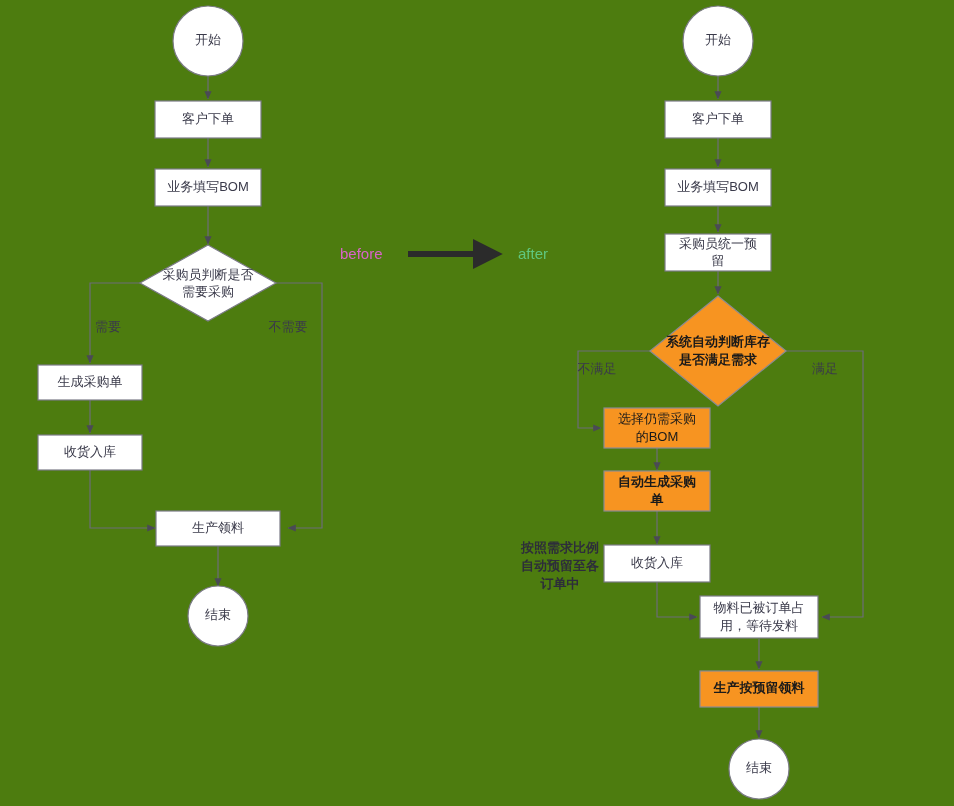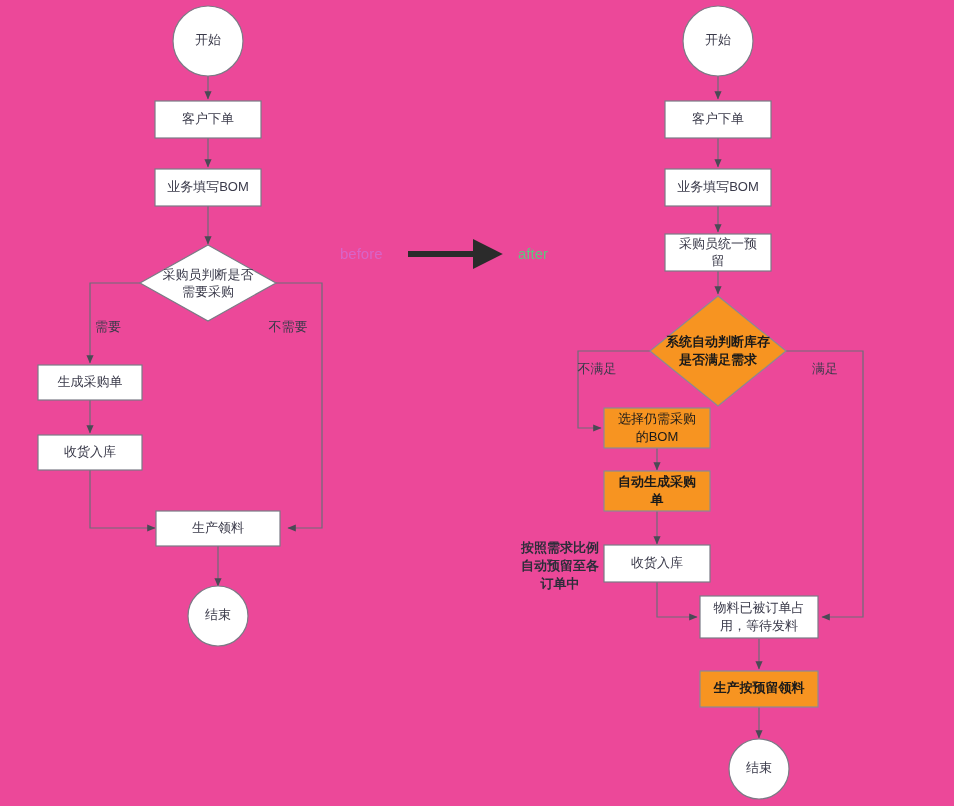--- a/index.html
+++ b/index.html
@@ -7,21 +7,21 @@
     padding: 0;
     background: #ffffff;
   }
   body {
     font-family: "Liberation Sans", "DejaVu Sans", sans-serif;
   }
   #canvas {
     position: relative;
     width: 954px;
     height: 806px;
-    background: #ec4899;
+    background: #4d7c0f;
     overflow: hidden;
   }
   svg#flow {
     position: absolute;
     left: 0;
     top: 0;
     width: 954px;
     height: 806px;
   }
   .node-label {

